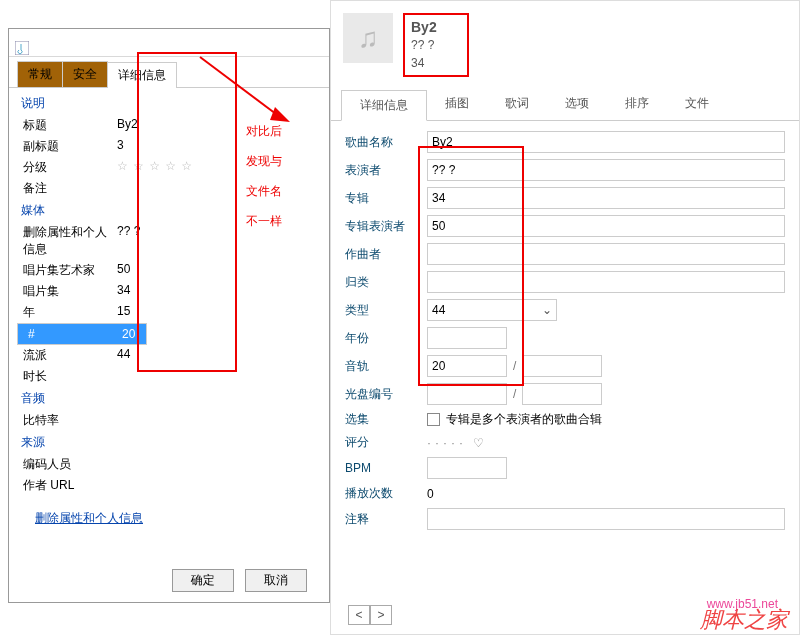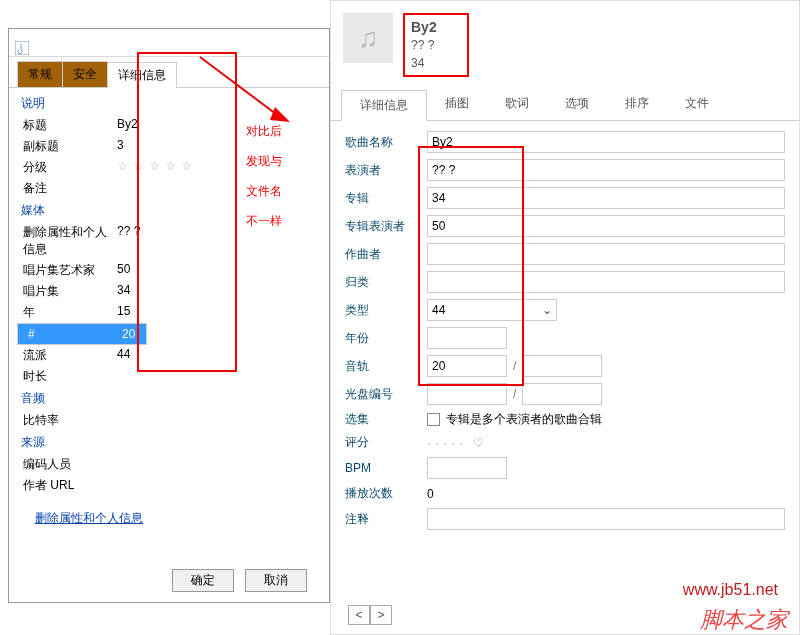--- a/index.html
+++ b/index.html
@@ -46,21 +46,21 @@
 .sel{width:130px;flex:none;border:1px solid #ccc;height:22px;background:#fff;display:flex;align-items:center;padding:0 4px;justify-content:space-between}
 .chev{color:#555}
 .sep{margin:0 6px;color:#777}
 .cb{width:13px;height:13px;border:1px solid #888;margin-right:6px}
 .dots{letter-spacing:4px;color:#888}
 .heart{color:#888;margin-left:6px}
 .redbox2{position:absolute;border:2px solid #e00;left:418px;top:146px;width:106px;height:240px;pointer-events:none}
 .nav{position:absolute;bottom:10px;left:348px}
 .navbtn{display:inline-block;width:22px;height:20px;border:1px solid #aaa;text-align:center;line-height:18px;color:#555;background:#fff}
 .water{position:absolute;bottom:0;right:12px;font-size:22px;color:#ef4444;font-style:italic;font-family:"KaiTi",serif}
-.wm{position:absolute;right:22px;bottom:36px;color:#b91c1c;font-size:16px}
+.wm{position:absolute;right:22px;bottom:24px;color:#ec4899;font-size:12px}
 </style>
 </head>
 <body>
 
 <div class="win">
   <div class="titlebar">
     <span class="icon">
       <svg width="14" height="14">
           <rect width="14" height="14" fill="#fff" stroke="#88a"></rect>
           <path d="M6 3 L6 9 A2 2 0 1 1 4 9" stroke="#5ac" fill="none"></path>

